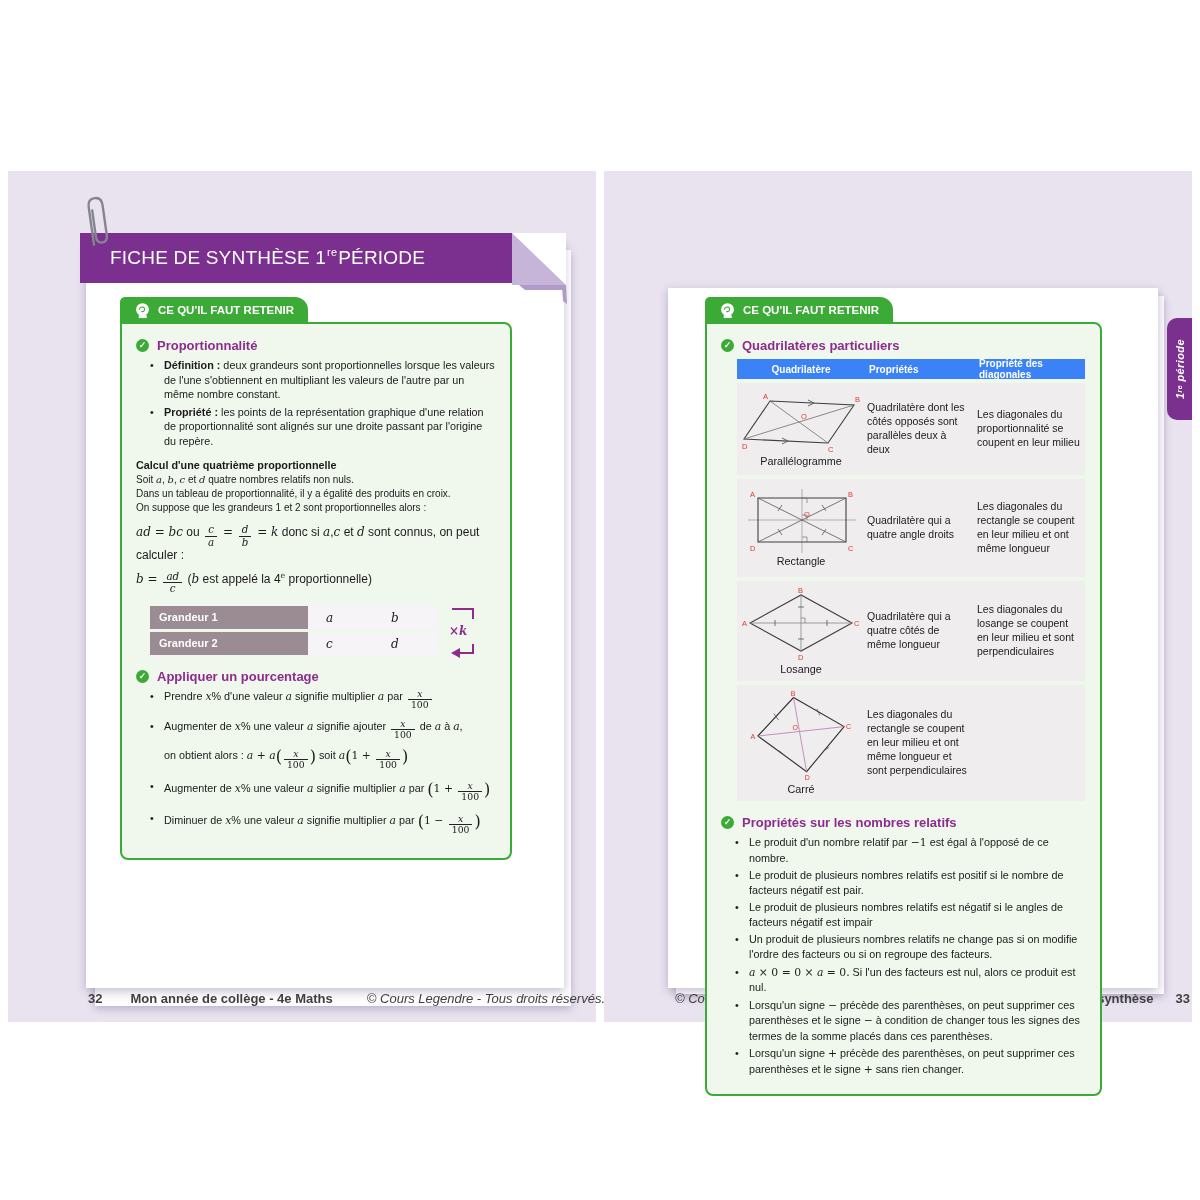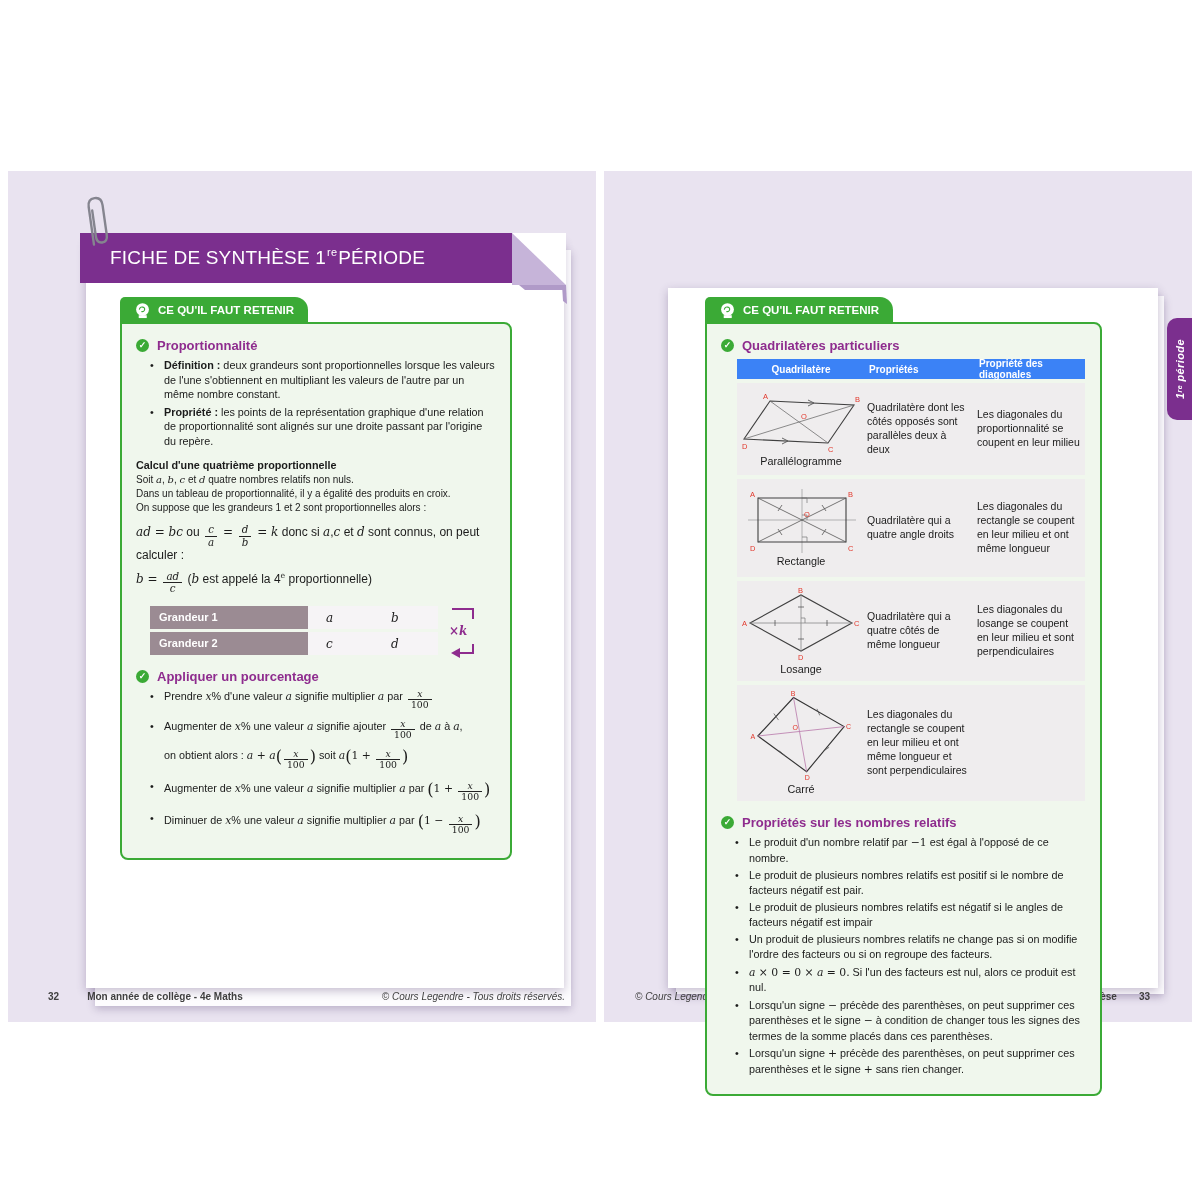--- a/index.html
+++ b/index.html
@@ -96,21 +96,21 @@
   .vl{fill:#e2382c;font-size:7.5px;font-family:"Liberation Sans",sans-serif;}
 
   
   .side-tab{position:absolute;left:1167px;top:318px;width:25px;height:102px;background:#7b2f8e;
             border-radius:10px 0 0 10px;display:flex;align-items:center;justify-content:center;z-index:4;}
   .st-text{writing-mode:vertical-rl;transform:rotate(180deg);color:#fff;font-weight:bold;
            font-style:italic;font-size:11px;letter-spacing:.4px;}
   .st-sup{font-size:7px;}
 
   
-  .footer{position:absolute;top:991px;display:flex;align-items:flex-start;font-size:10px;color:#3f3f3f;}
+  .footer{position:absolute;top:991px;display:flex;align-items:flex-start;font-size:13px;color:#3f3f3f;margin-left:40px;}
   .f-left{left:48px;width:517px;}
   .f-right{left:635px;width:515px;}
   .fp{font-weight:bold;}
   .fb{font-weight:bold;margin-left:28px;}
   .fc{font-style:italic;}
   .f-left .fc{margin-left:auto;}
   .f-right .fs{margin-left:auto;font-weight:bold;}
   .f-right .fp{margin-left:22px;}
 </style>
 </head>

